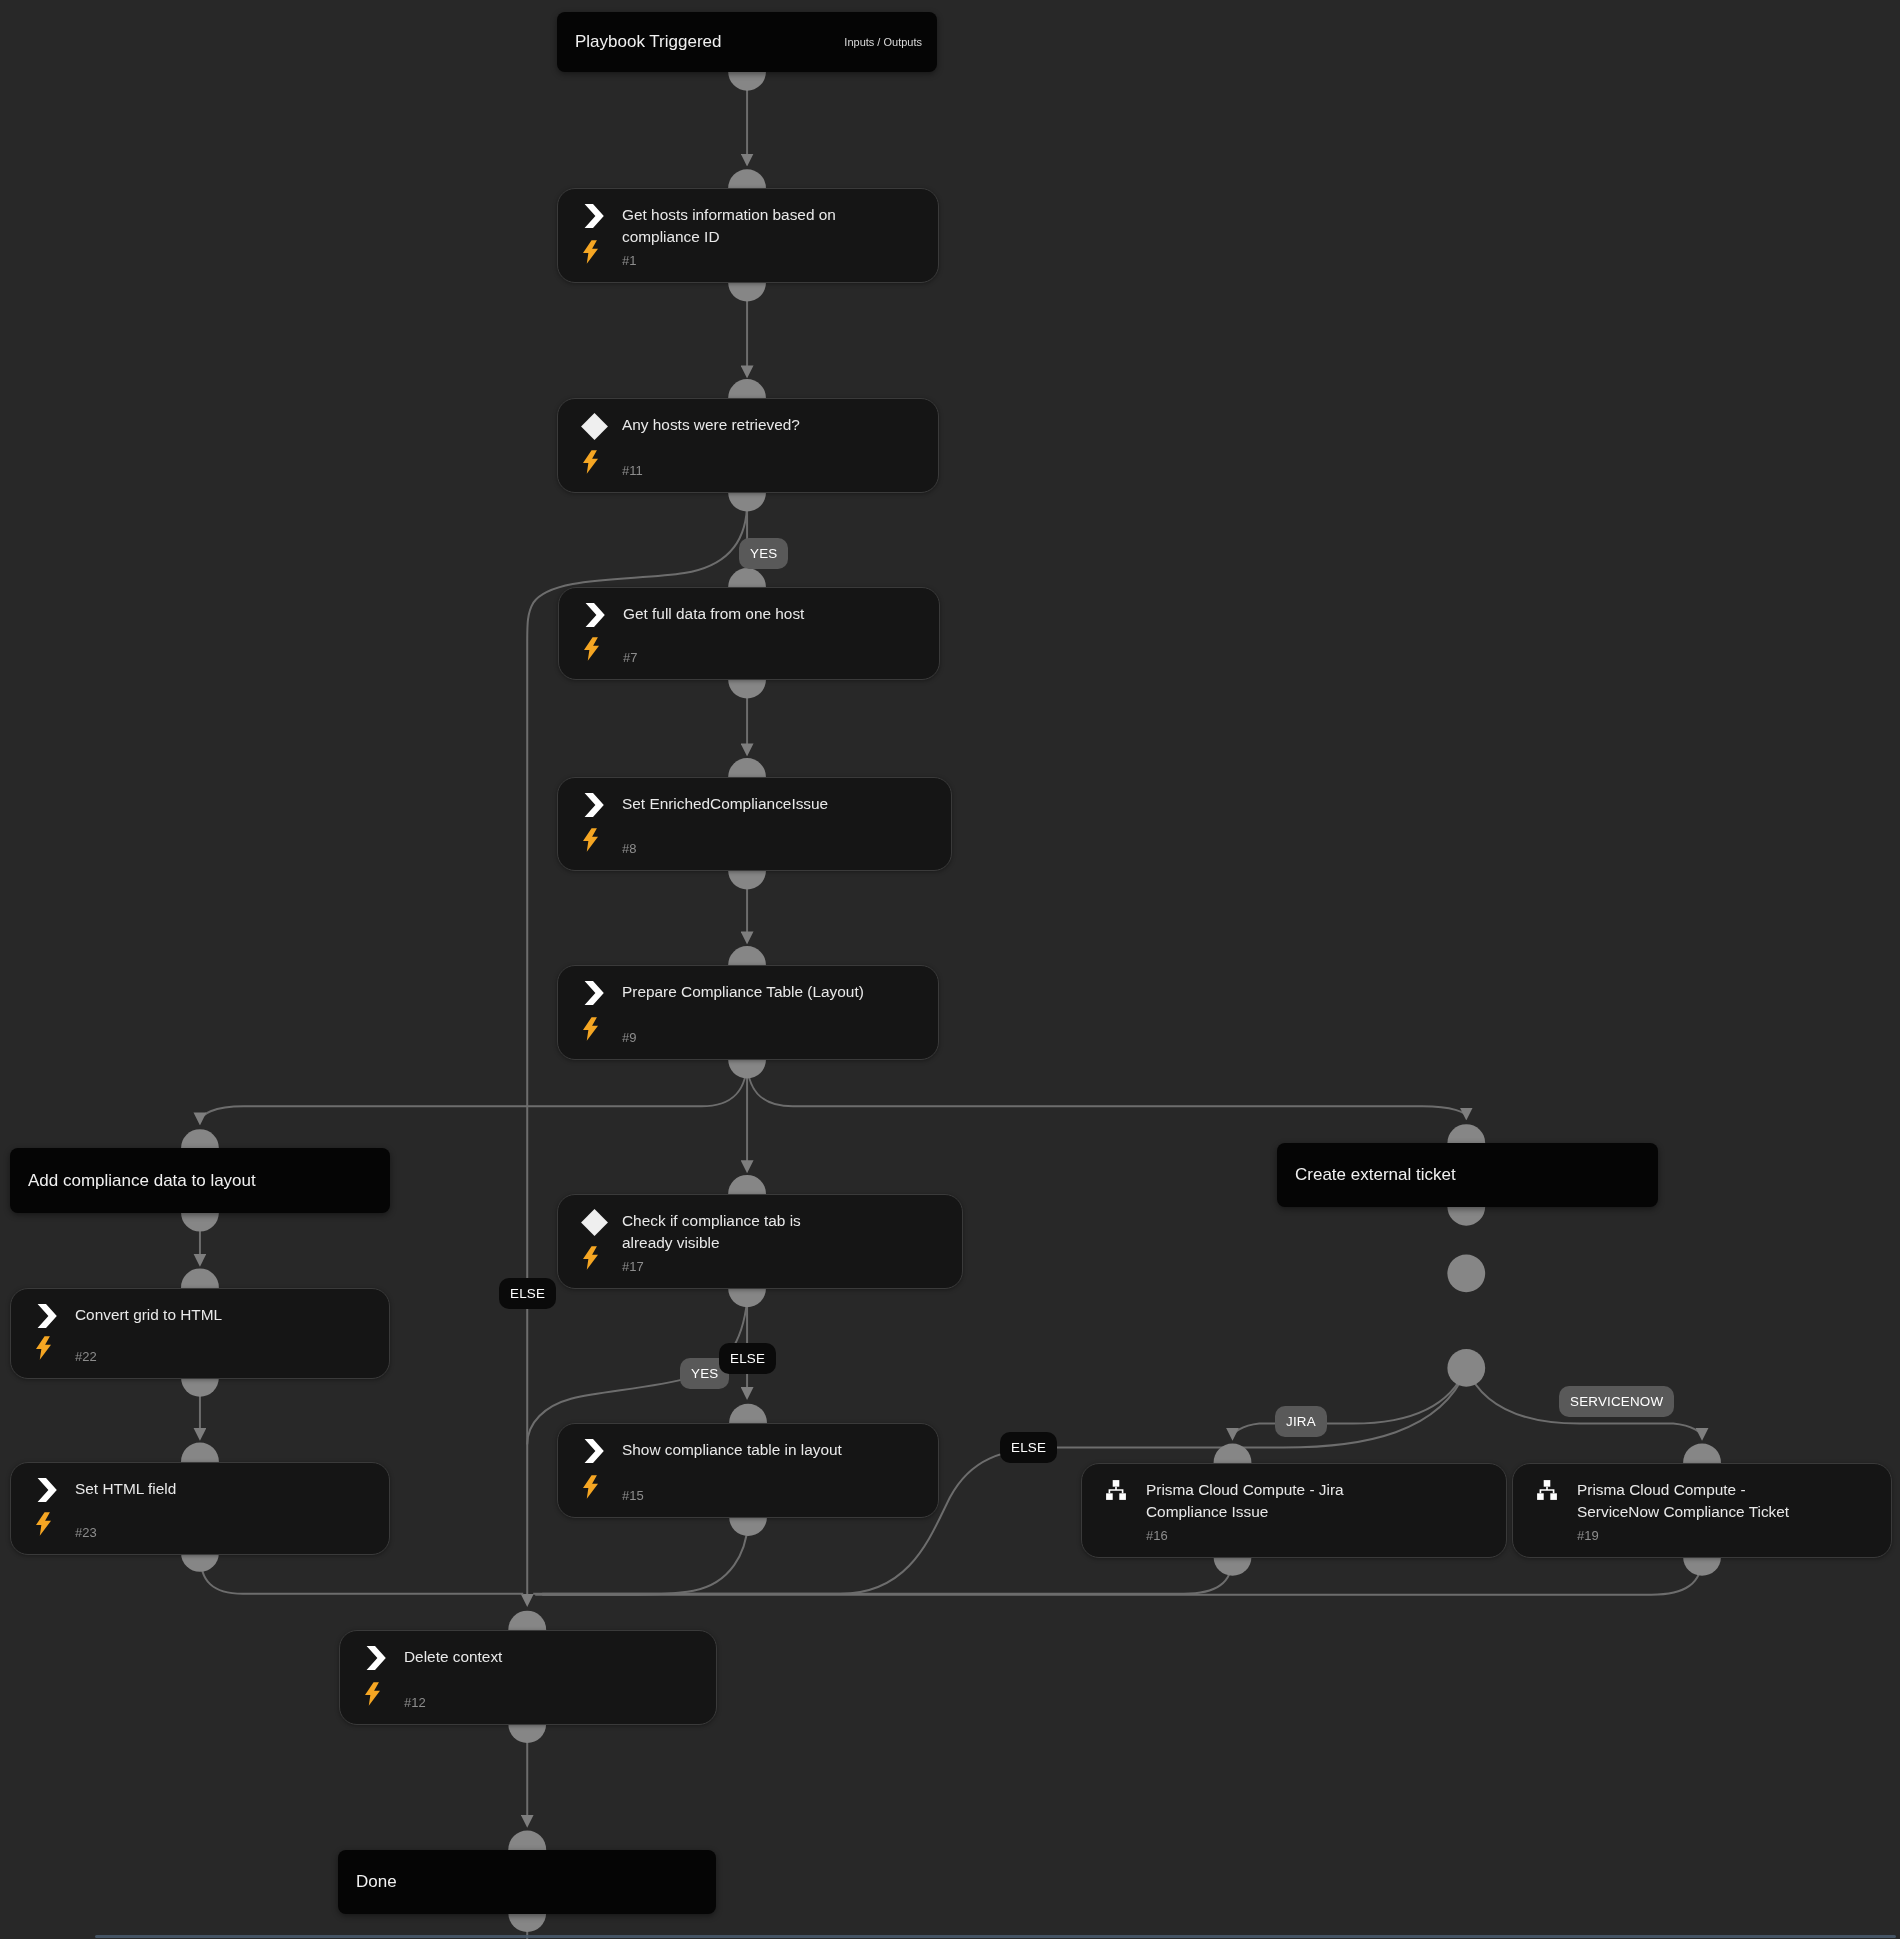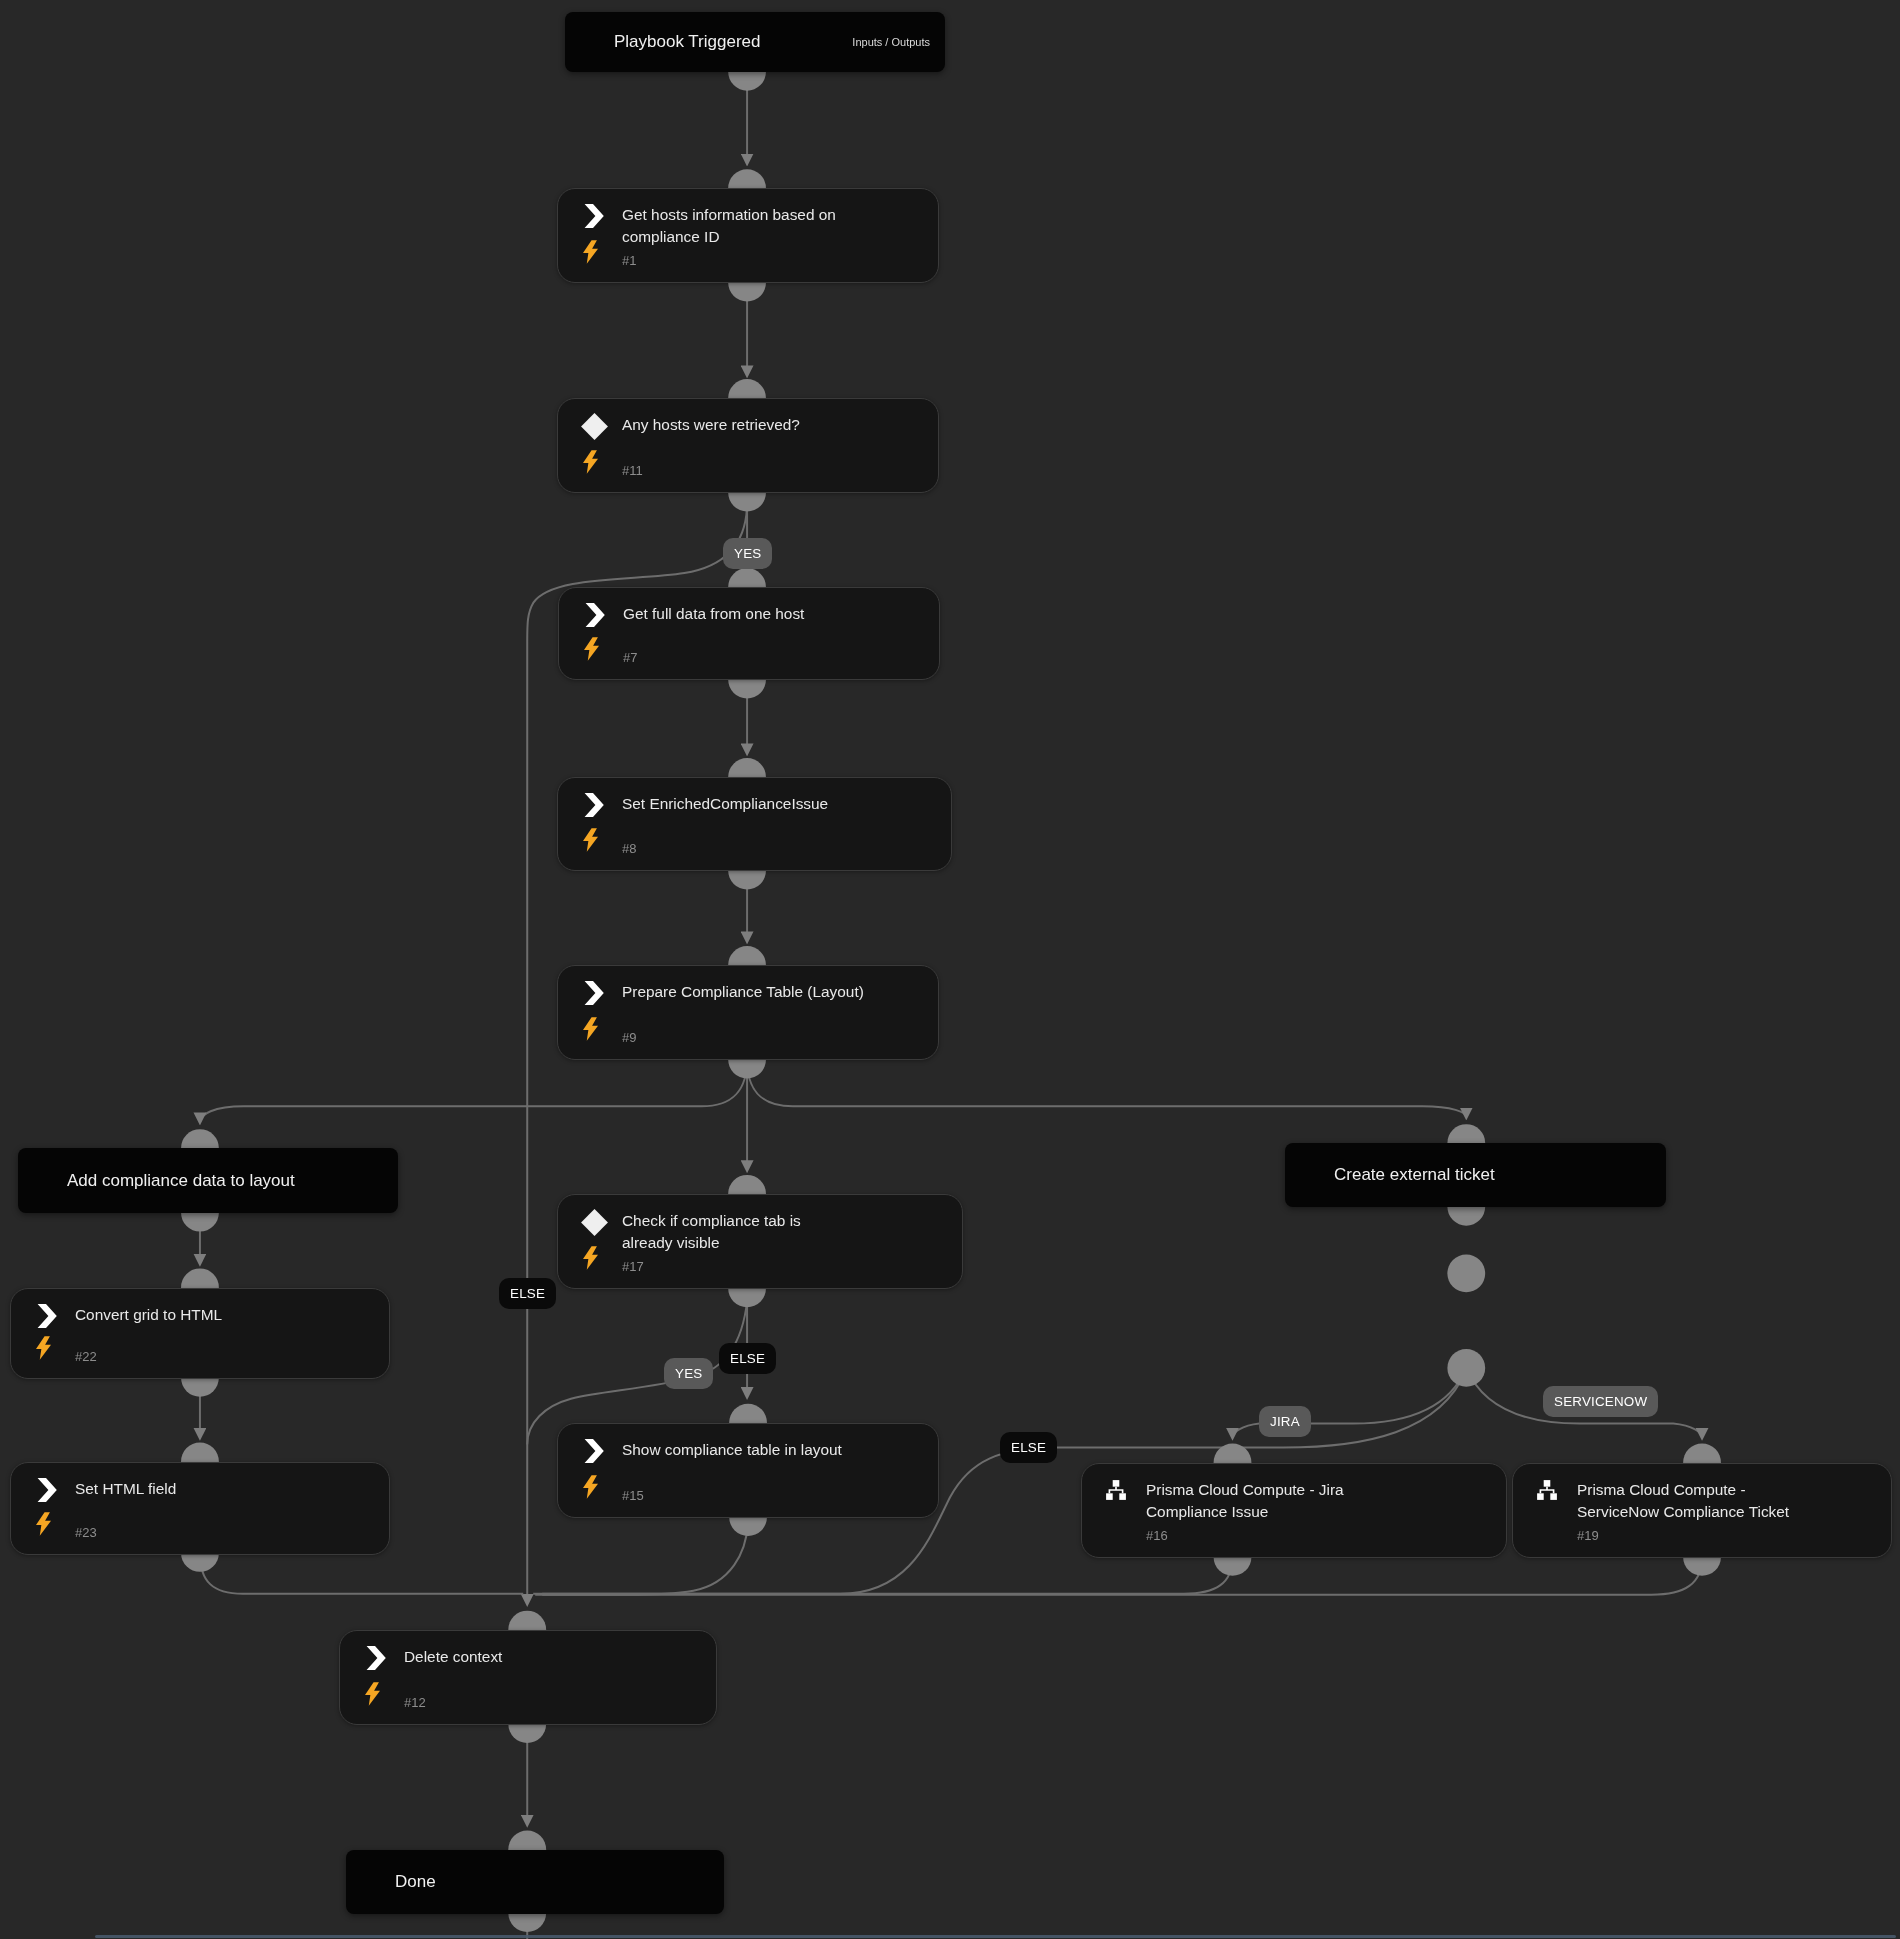--- a/index.html
+++ b/index.html
@@ -14,28 +14,28 @@
   .task .ttitle{position:absolute;left:64px;top:15px;font-size:15.4px;line-height:22px;
         color:#e9e9e9;white-space:pre-line;}
   .task .tnum{position:absolute;left:64px;bottom:14px;font-size:13px;color:#8d8d8d;}
   .task .ticon{position:absolute;left:23px;top:15px;width:26px;height:26px;}
   .task .diamond{position:absolute;left:27px;top:18px;width:19px;height:19px;
         background:#efefef;transform:rotate(45deg);}
   .task .bolt{position:absolute;left:25px;bottom:14px;}
 
   
   .header{position:absolute;background:#050505;border-radius:8px;z-index:2;display:flex;
-        align-items:center;padding:0 15px 0 49px;box-sizing:border-box;color:#f1f1f1;
-        font-size:17px;cursor:pointer;box-shadow:0 2px 6px rgba(0,0,0,.45);margin-left:8px;}
+        align-items:center;padding:0 15px 0 18px;box-sizing:border-box;color:#f1f1f1;
+        font-size:17px;cursor:pointer;box-shadow:0 2px 6px rgba(0,0,0,.45);}
   .header .hright{margin-left:auto;font-size:11px;color:#dadada;cursor:pointer;}
 
   
   .pill{position:absolute;z-index:3;border-radius:10px;color:#fff;font-size:13.4px;
         padding:9px 11px;line-height:1;letter-spacing:0.2px;}
-  .pill.gray{background:#595959;}
+  .pill.gray{background:#595959;margin-left:16px;}
   .pill.black{background:#0a0a0a;}
 
   .hsb{position:absolute;left:95px;top:1935px;width:1801px;height:3px;background:#4a5c6e;
        border-radius:2px;z-index:4;opacity:.85;}
 </style>
 </head>
 <body>
 
 <div class="stage">
 

